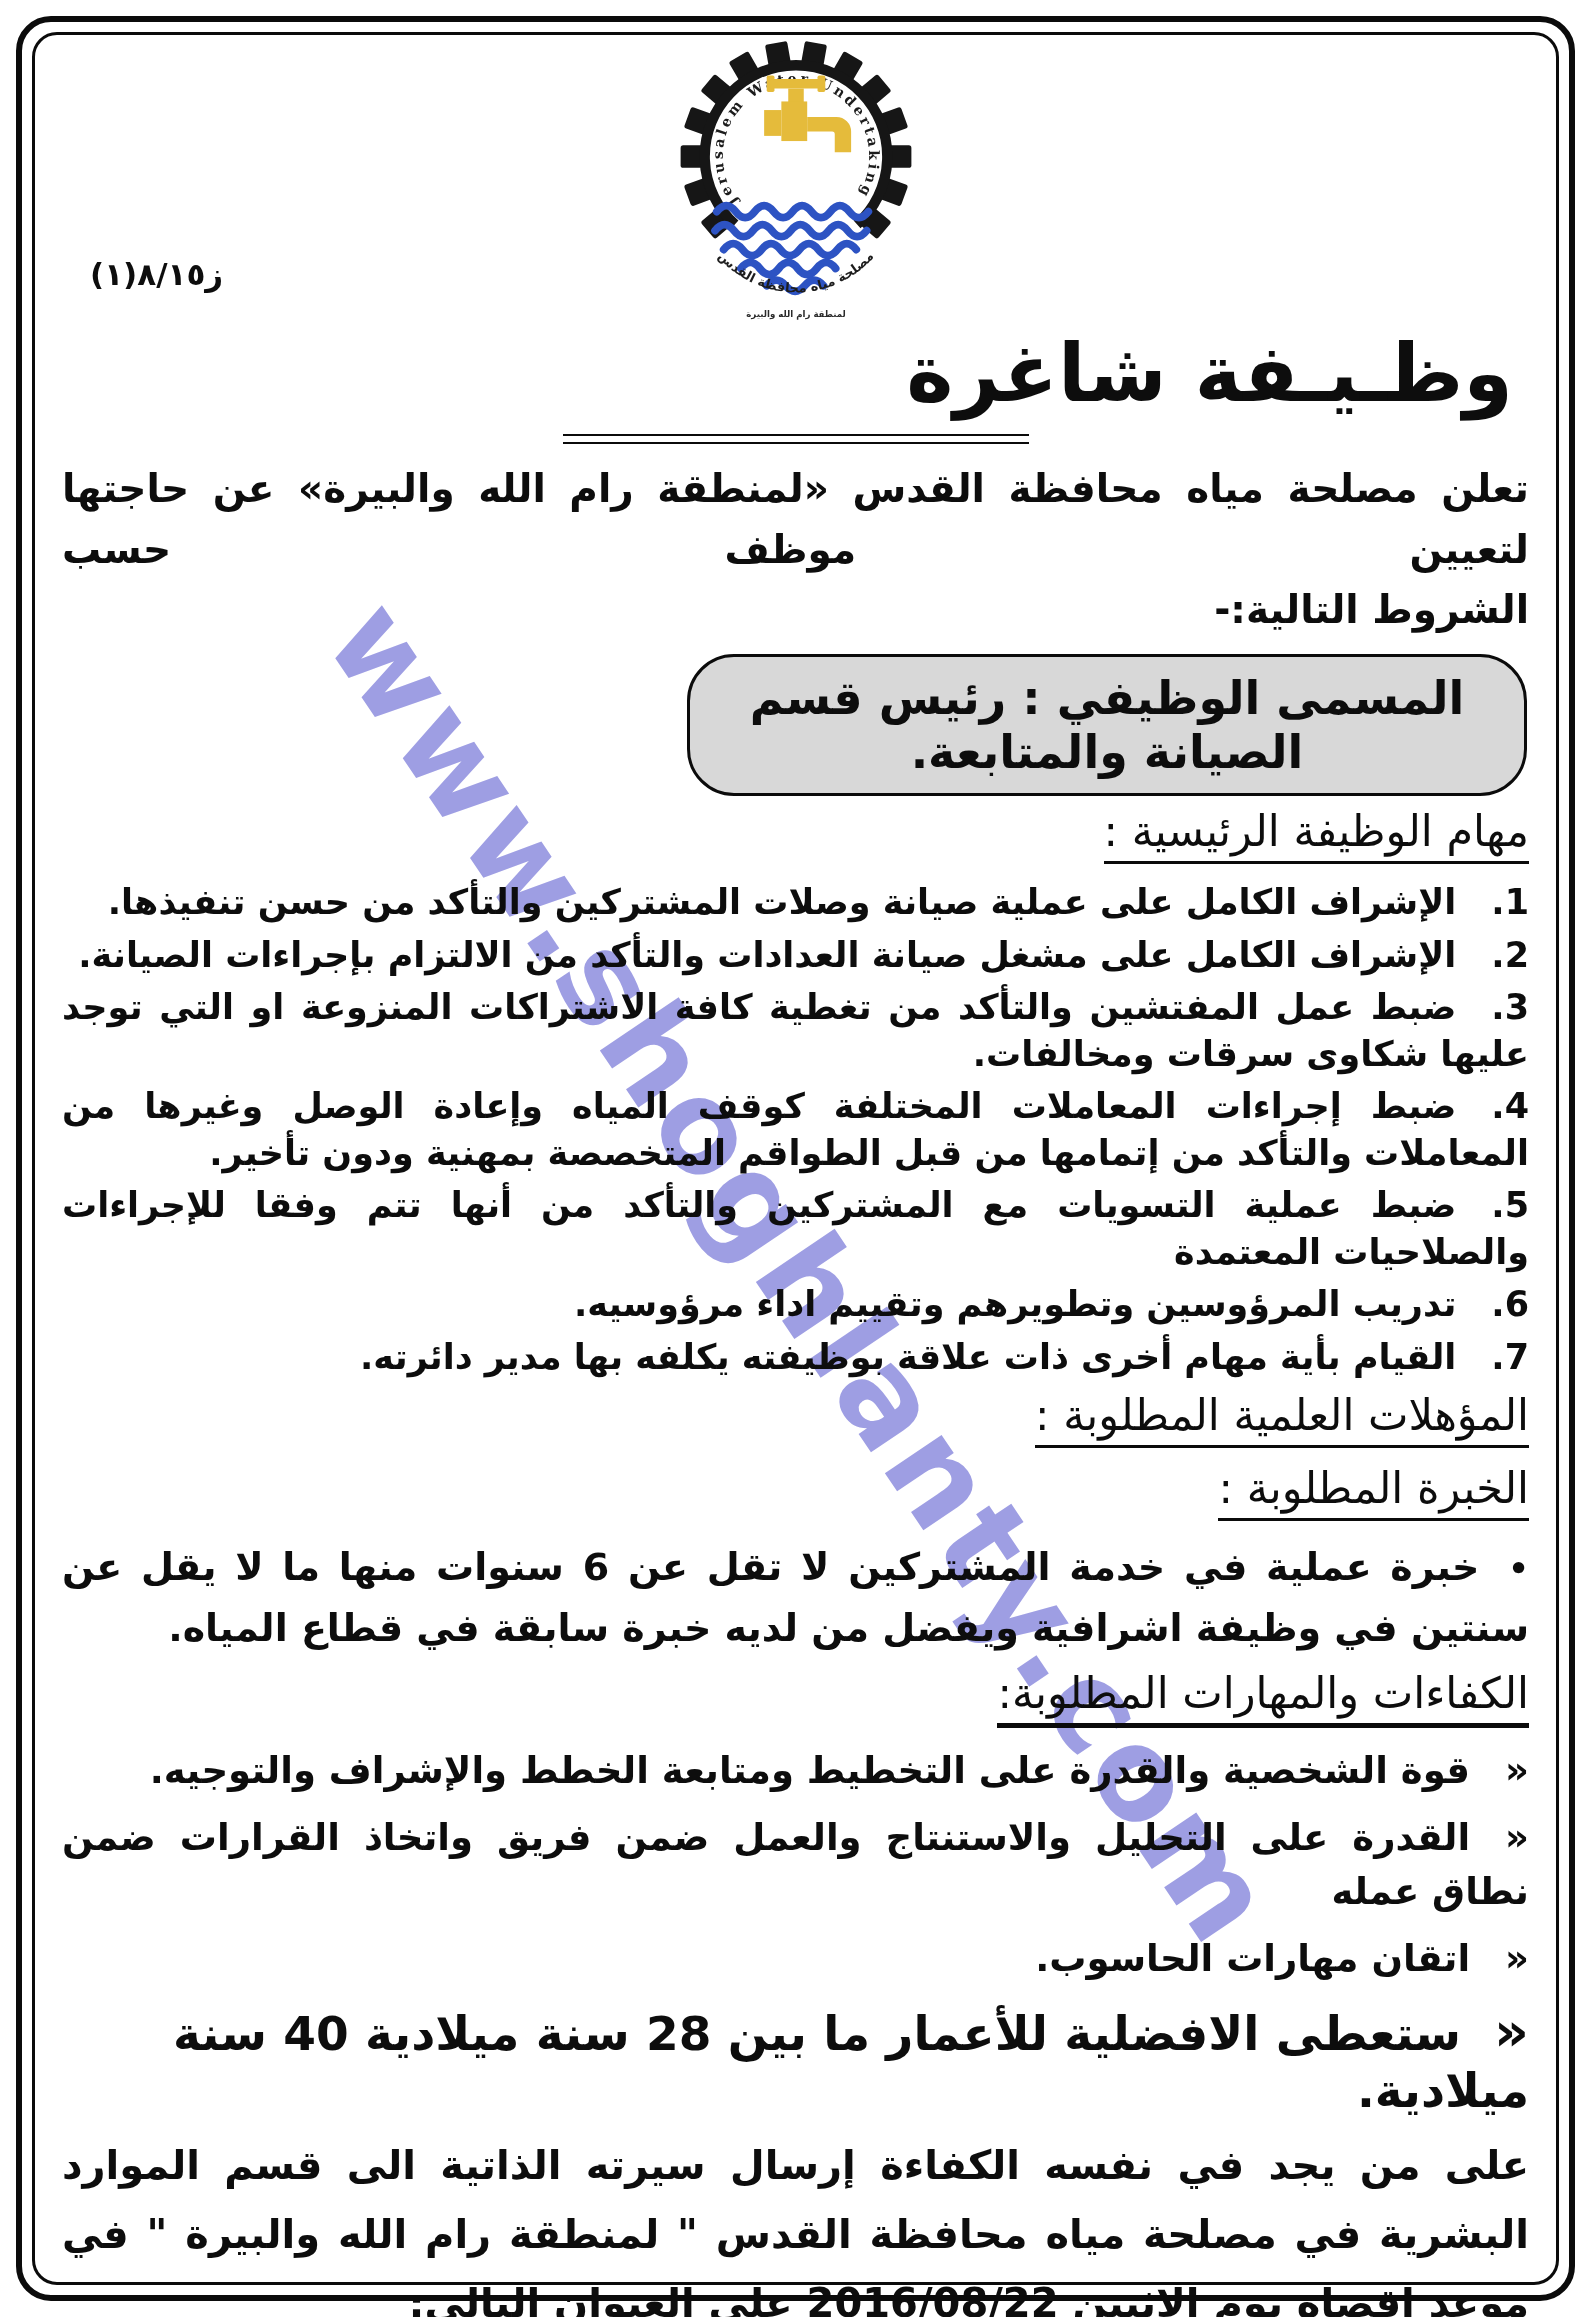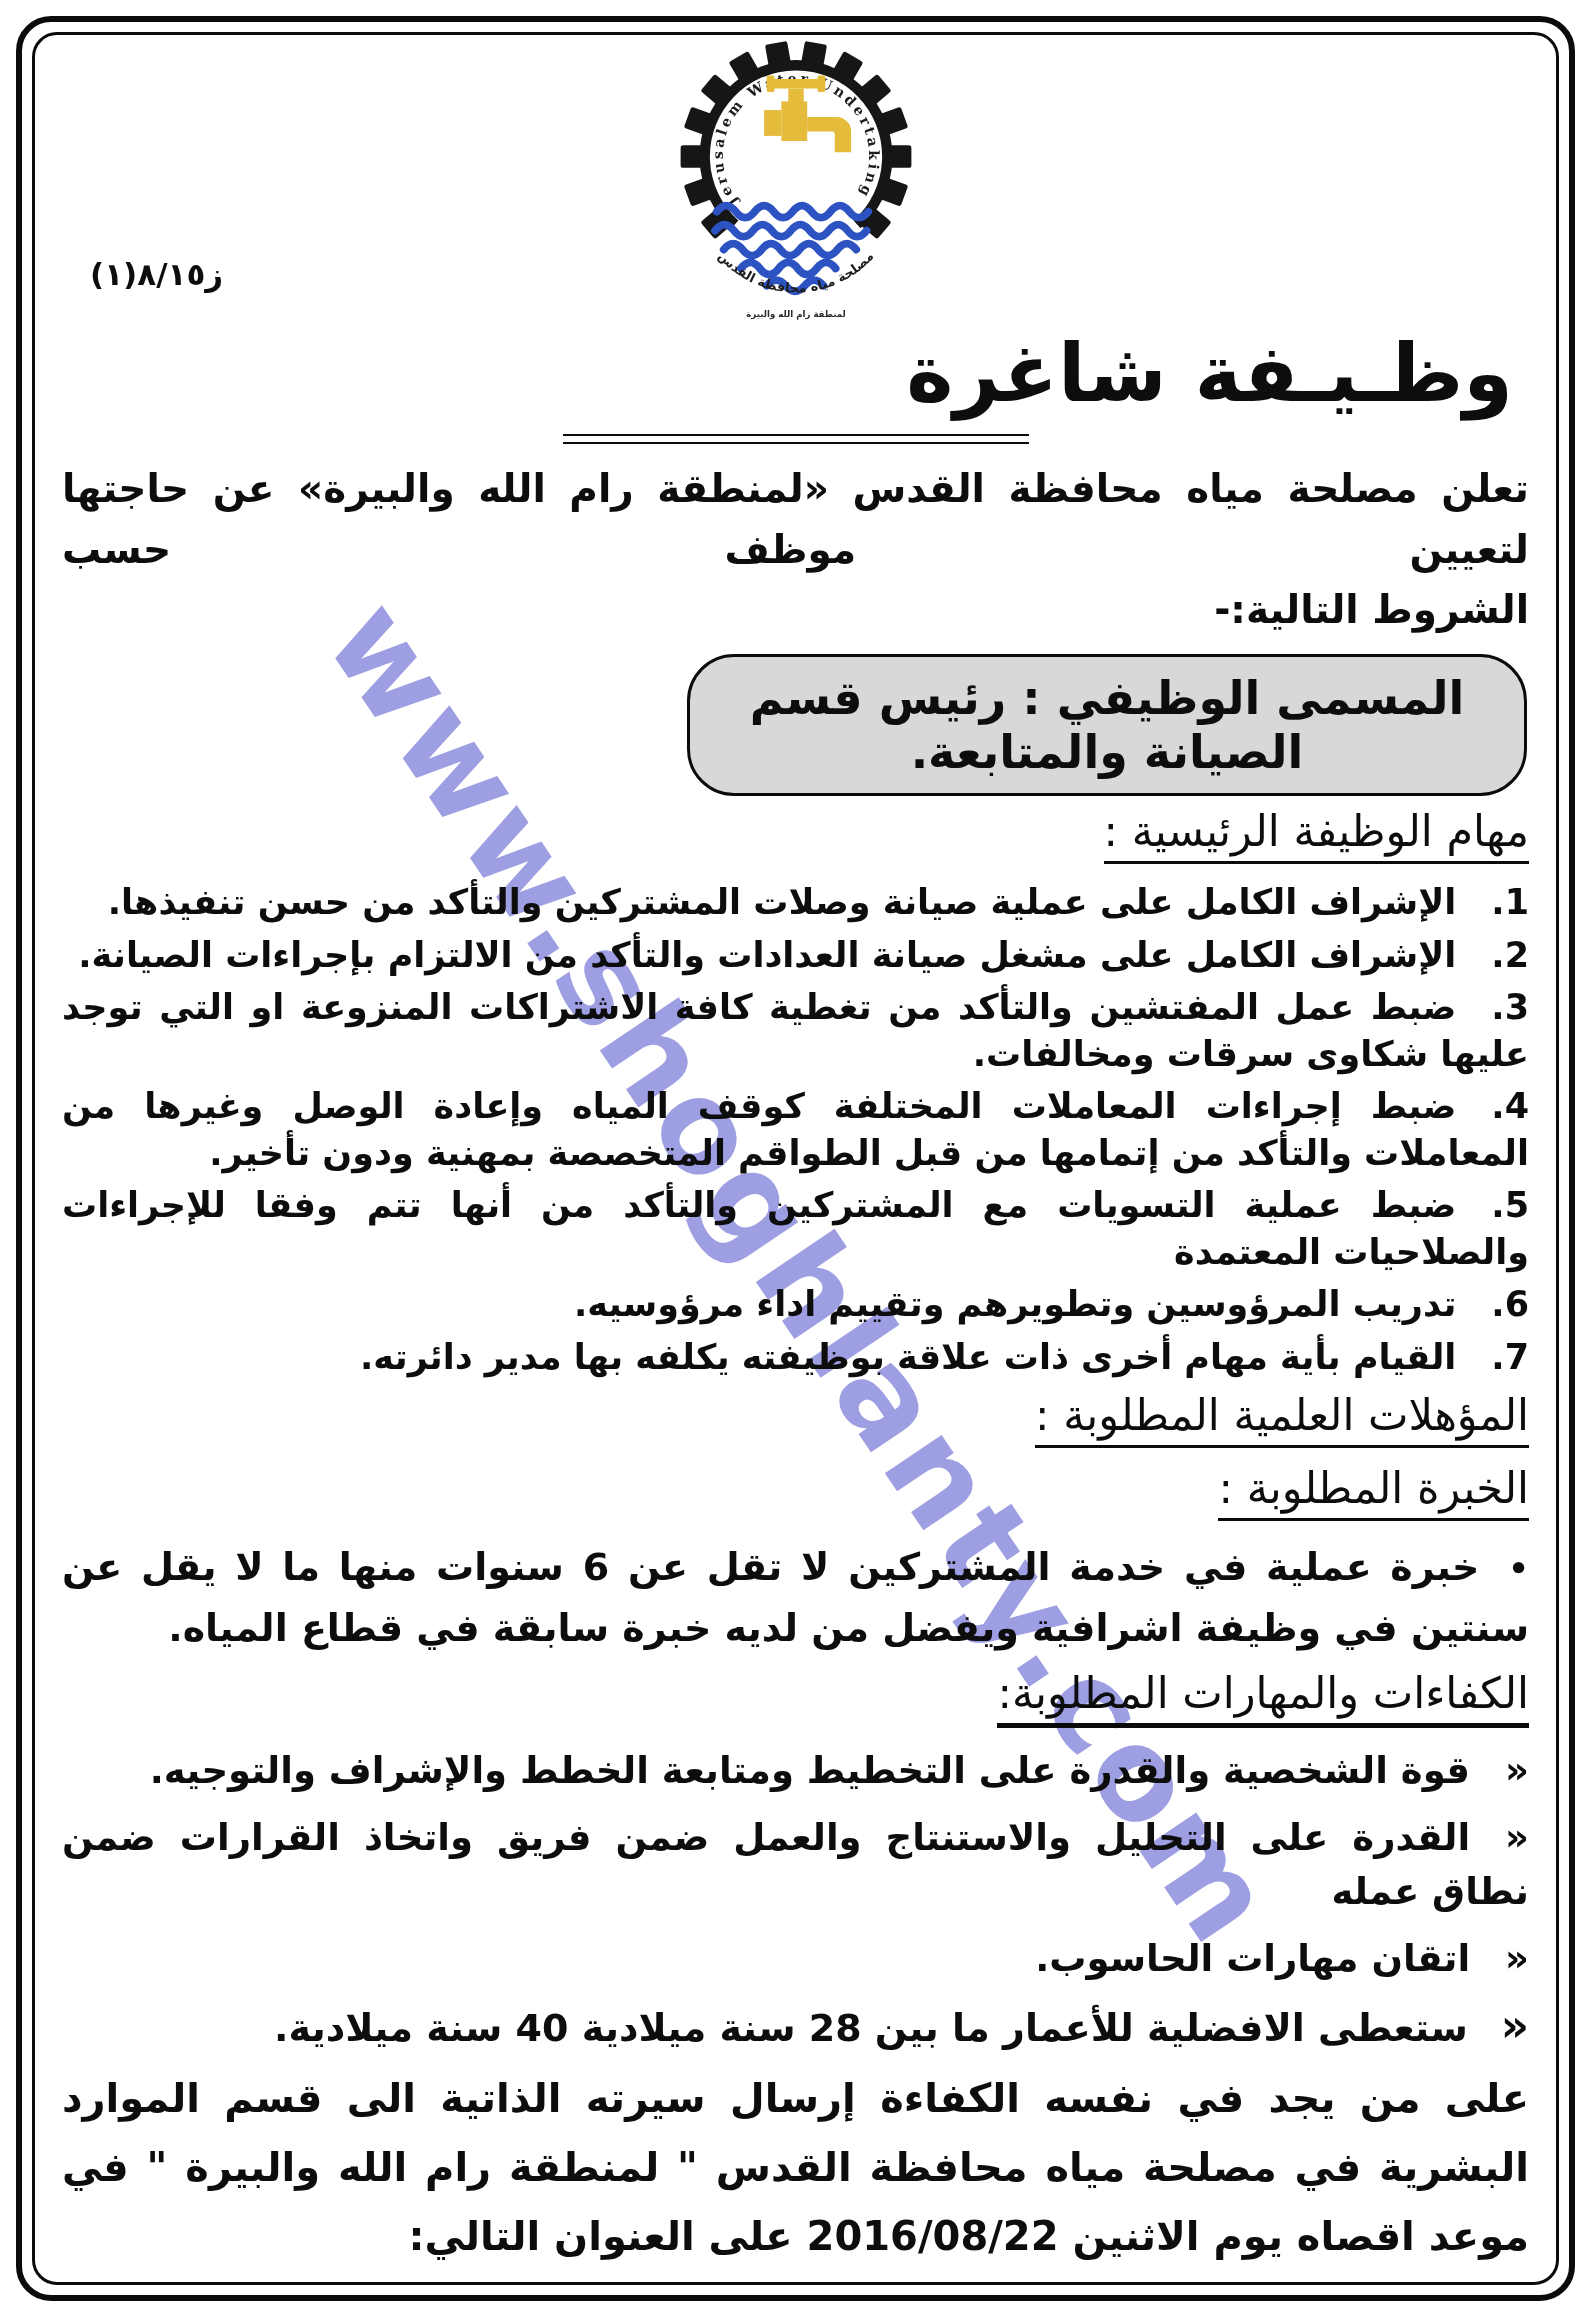--- a/index.html
+++ b/index.html
@@ -73,21 +73,21 @@
     border-bottom: 3.9px solid #0b0b0b; padding-bottom: 5px;
   }
   .section-head.thick span { border-bottom-width: 5.9px; }
 
   .duty { font-size: 35px; font-weight: bold; line-height: 1.33; margin: 0 0 5.9px 0; text-align: justify; }
   .duty .num { margin-left: 35px; }
   .bullet-par { font-size: 38px; font-weight: bold; line-height: 1.6; margin: 0 0 3.9px 0; text-align: justify; }
   .bullet-par .bullet { margin-left: 29px; font-size: 0.85em; }
   .comp-item { font-size: 37px; font-weight: bold; line-height: 1.45; margin: 0 0 13.7px 0; text-align: justify; }
   .comp-item .gmark { margin-left: 35px; }
-  .age-note { font-size: 38px; font-weight: bold; margin: 12px 0 0 0; text-align: right; }
+  .age-note { font-size: 47px; font-weight: bold; margin: 12px 0 0 0; text-align: right; }
   .age-note .gmark { margin-left: 33px; font-size: 1.15em; }
 
   .closing { margin-top: 13.7px; font-size: 40px; font-weight: bold; line-height: 1.72; text-align: justify; }
 </style>
 </head>
 <body>
 
 <div class="frame-outer"></div>
 <div class="frame-inner"></div>
 

